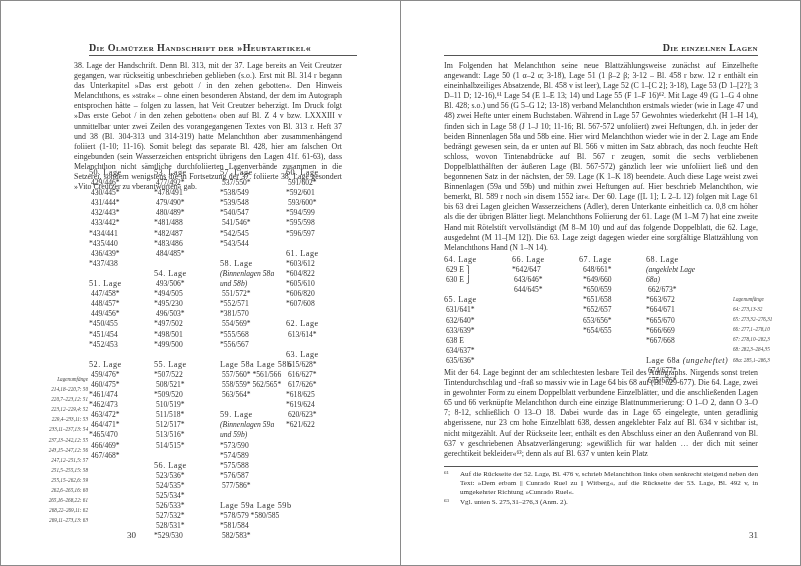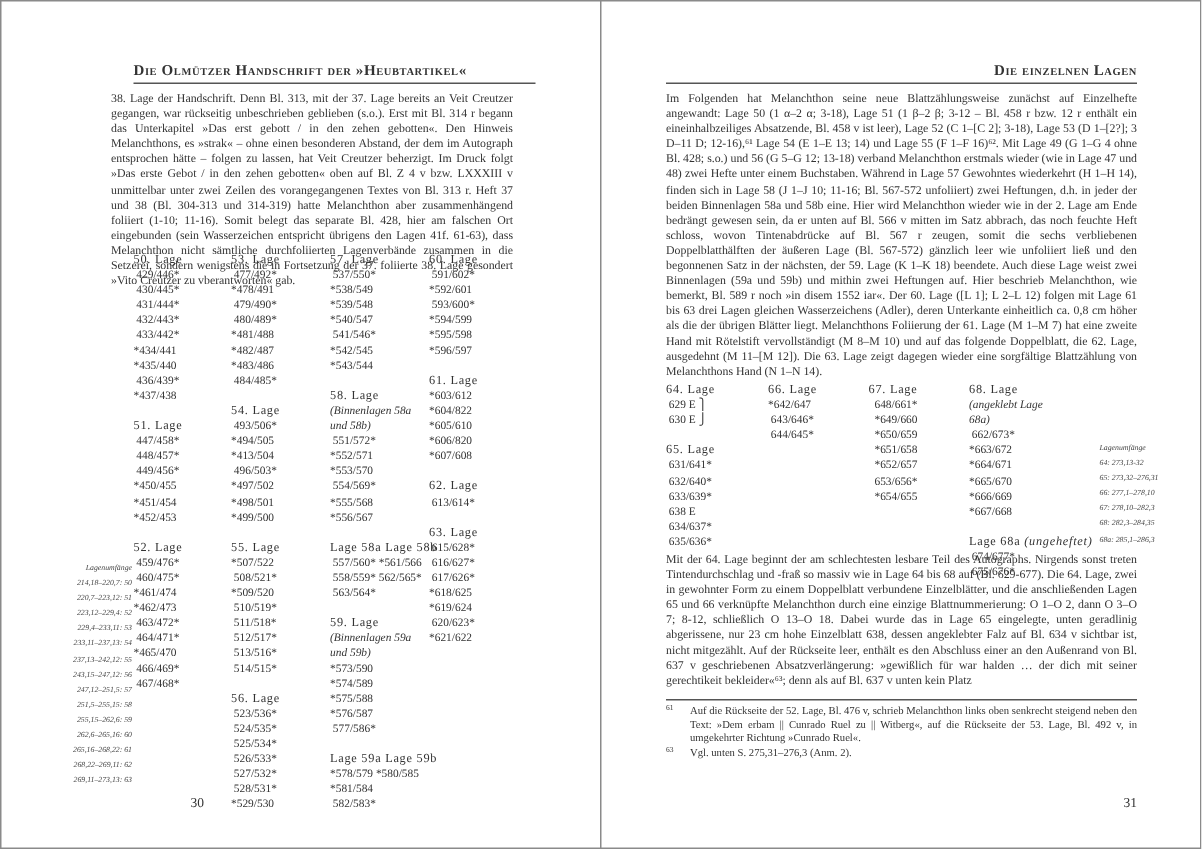--- a/index.html
+++ b/index.html
@@ -78,21 +78,21 @@
         <div>&nbsp;479/490*</div>
         <div>&nbsp;480/489*</div>
         <div>*481/488</div>
         <div>*482/487</div>
         <div>*483/486</div>
         <div>&nbsp;484/485*</div>
         <div class="gap"></div>
         <div class="h">54. Lage</div>
         <div>&nbsp;493/506*</div>
         <div>*494/505</div>
-        <div>*413/504</div>
+        <div>*495/230</div>
         <div>&nbsp;496/503*</div>
         <div>*497/502</div>
         <div>*498/501</div>
         <div>*499/500</div>
         <div class="gap"></div>
         <div class="h">55. Lage</div>
         <div>*507/522</div>
         <div>&nbsp;508/521*</div>
         <div>*509/520</div>
         <div>&nbsp;510/519*</div>
@@ -118,21 +118,21 @@
         <div>*540/547</div>
         <div>&nbsp;541/546*</div>
         <div>*542/545</div>
         <div>*543/544</div>
         <div class="gap"></div>
         <div class="h">58. Lage</div>
         <div class="it">(Binnenlagen 58a</div>
         <div class="it">und 58b)</div>
         <div>&nbsp;551/572*</div>
         <div>*552/571</div>
-        <div>*553/570</div>
+        <div>*381/570</div>
         <div>&nbsp;554/569*</div>
         <div>*555/568</div>
         <div>*556/567</div>
         <div class="gap"></div>
         <div class="h">Lage 58a  Lage 58b</div>
         <div>&nbsp;557/560* *561/566</div>
         <div>&nbsp;558/559*  562/565*</div>
         <div>&nbsp;563/564*</div>
         <div class="gap"></div>
         <div class="h">59. Lage</div>

